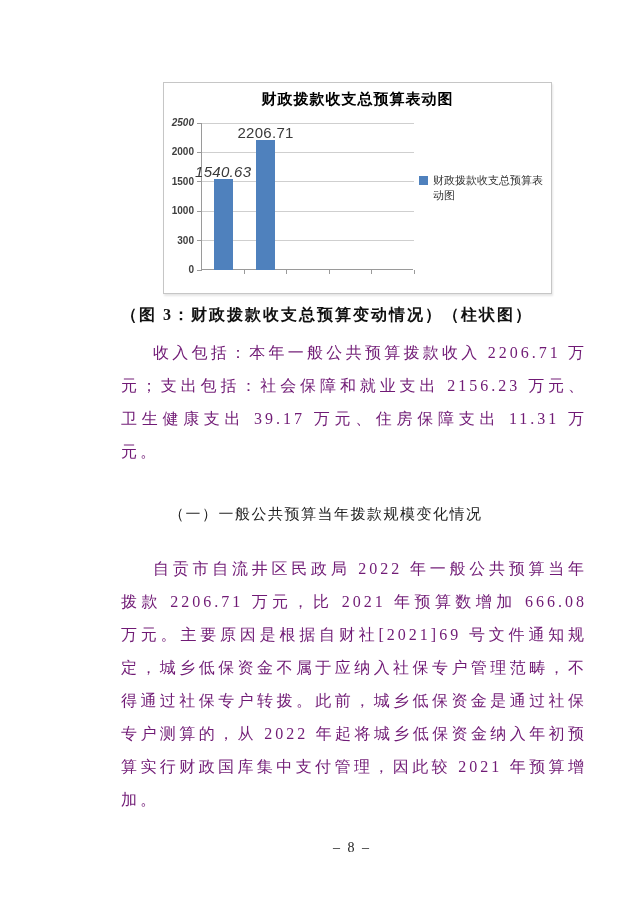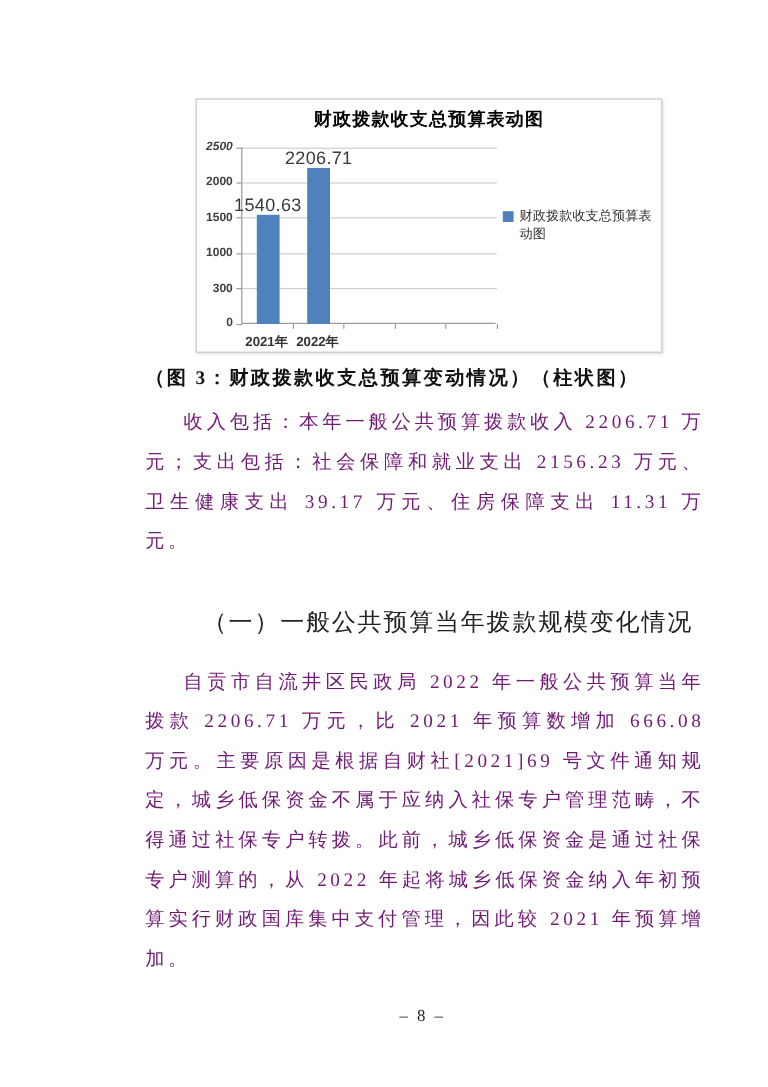--- a/index.html
+++ b/index.html
@@ -74,21 +74,21 @@
   }
   .para-income { top:336px; }
   .para-change { top:552px; }
   .section-heading {
     position:absolute; left:90px; top:455px;
     font-family:"Liberation Sans","DejaVu Sans",sans-serif;
     font-size:16px; font-weight:bold; letter-spacing:1.5px; color:#000;
   }
   .subsection-heading {
     position:absolute; left:137px; top:505px;
-    font-size:20px; letter-spacing:1.5px; color:#222;
+    font-size:15px; letter-spacing:1.5px; color:#222;
   }
   .page-number {
     position:absolute; left:0; top:840px; width:100%;
     text-align:center; font-size:14px; letter-spacing:2px; color:#222;
   }
 </style>
 </head>
 <body>
 
 <div class="page">
@@ -114,27 +114,23 @@
         <div class="gridline" style="top: 28.9px;"></div>
         <div class="ytick" style="top: 28.9px;"></div>
         <div class="gridline" style="top: -0.5px;"></div>
         <div class="ytick" style="top: -0.5px;"></div>
         <div class="xtick" style="left: 41.9px; top: 147px;"></div>
         <div class="xtick" style="left: 84.3px; top: 147px;"></div>
         <div class="xtick" style="left: 126.7px; top: 147px;"></div>
         <div class="xtick" style="left: 169.1px; top: 147px;"></div>
         <div class="xtick" style="left: 211.5px; top: 147px;"></div>
         <div class="bar" style="left: 11.7px; top: 56.411px; width: 19px; height: 90.589px; background: rgb(79, 129, 189);"></div>
-        <div class="bar-value" style="left: -13.8px; top: 40.411px;">1540.63</div>
+        <div class="bar-value" style="left: -13.8px; top: 40.411px; font-style: italic;">1540.63</div>
         <div class="bar" style="left: 54.1px; top: 17.2455px; width: 19px; height: 129.755px; background: rgb(79, 129, 189);"></div>
         <div class="bar-value" style="left: 28.6px; top: 1.24545px;">2206.71</div>
-      </div>
-    <div class="xlabels" id="xlabels">
-        <div class="xlabel" style="left: -13.8px; top: 3px;">2021年</div>
-        <div class="xlabel" style="left: 28.6px; top: 3px;">2022年</div>
       </div>
     <div class="legend" id="legend">
         <div class="legend-swatch" style="background: rgb(79, 129, 189);"></div>
         <div class="legend-label">财政拨款收支总预算表动图</div>
       </div>
   </div>
 
   <div class="caption">（图 3：财政拨款收支总预算变动情况）（柱状图）</div>
 
   <div class="body-para para-income">收入包括：本年一般公共预算拨款收入 2206.71 万元；支出包括：社会保障和就业支出 2156.23 万元、卫生健康支出 39.17 万元、住房保障支出 11.31 万元。</div>

